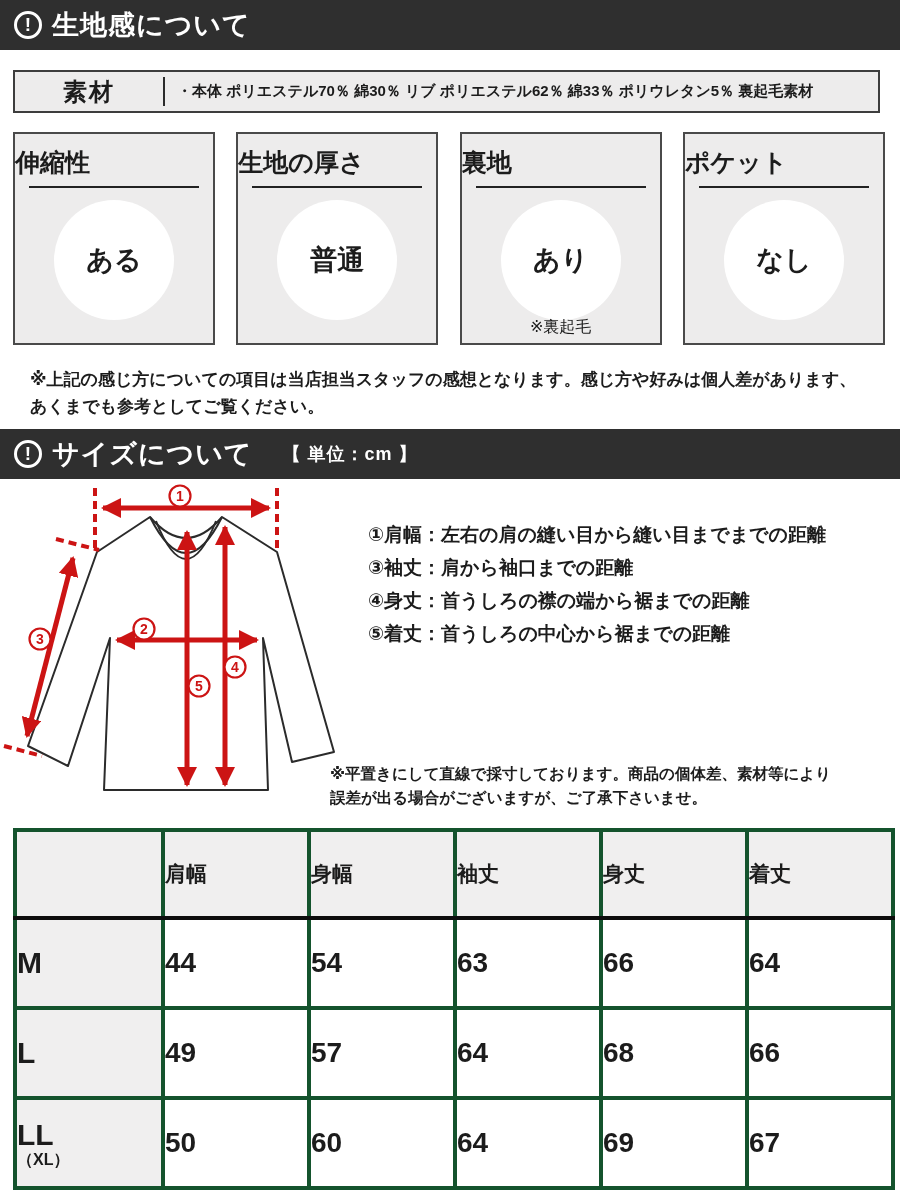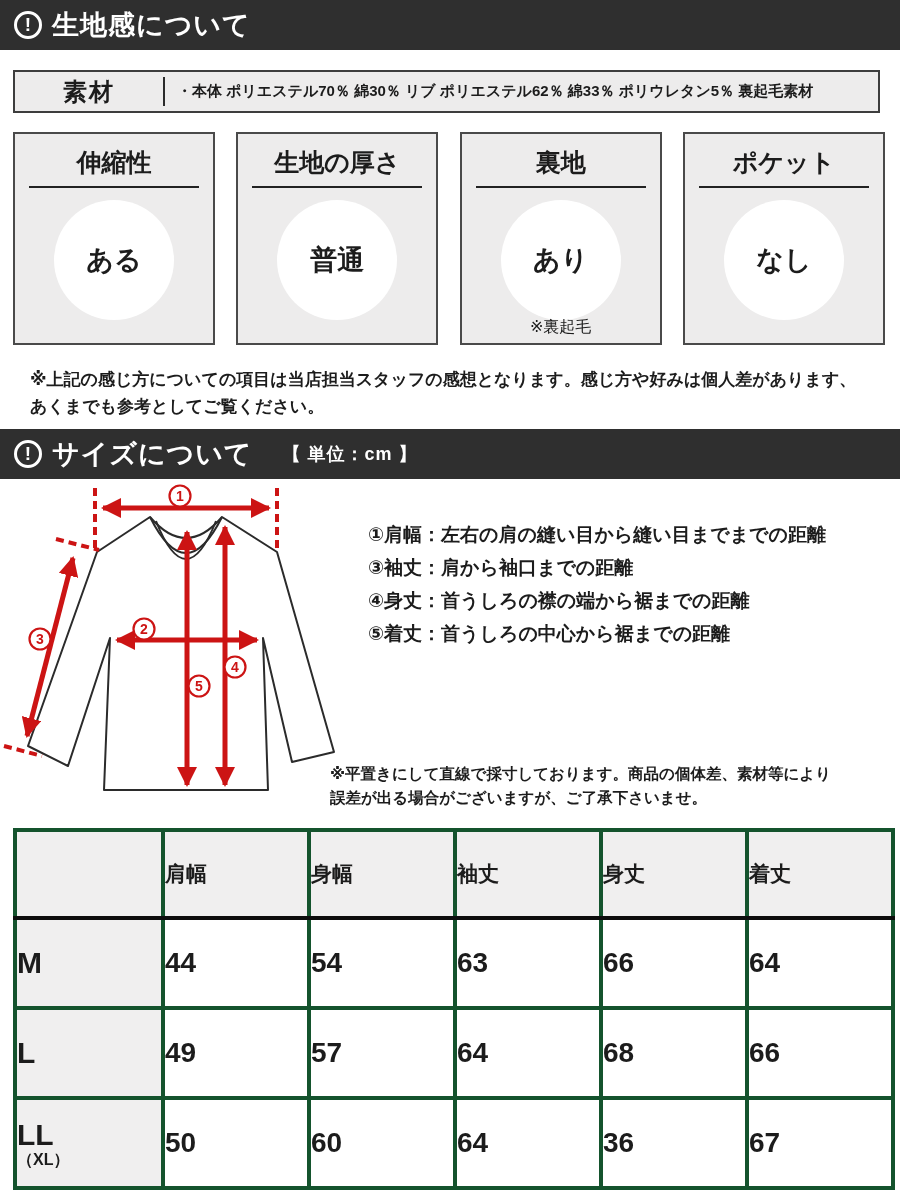--- a/index.html
+++ b/index.html
@@ -25,21 +25,21 @@
                     font-size:24px; font-weight:800; letter-spacing:2px; }
   .material-divider { width:2px; background:#2b2b2b; margin:5px 0; }
   .material-value { flex:1; display:flex; align-items:center; padding-left:12px;
                     font-size:15px; font-weight:700; white-space:nowrap; }
 
   
   .features { position:absolute; top:132px; left:13px; width:872px; height:213px;
               display:flex; justify-content:space-between; }
   .feature-box { position:relative; width:202px; height:213px; background:#edecec;
                  border:2px solid #4a4a4a; }
-  .feature-title { margin-top:12px; text-align:center; font-size:25px; font-weight:800; }
+  .feature-title { margin-top:12px; font-size:25px; font-weight:800; }
   .feature-underline { width:86%; margin:7px auto 0; border-bottom:2px solid #222; }
   .feature-circle { width:120px; height:120px; border-radius:50%; background:#fff;
                     margin:12px auto 0; display:flex; align-items:center; justify-content:center; }
   .feature-value { font-size:27px; font-weight:800; }
   .feature-note { position:absolute; bottom:5px; left:0; width:100%; text-align:center;
                   font-size:16px; font-weight:400; }
 
   
   .pre { white-space:pre-line; }
   .disclaimer1 { position:absolute; top:366px; left:30px; width:852px;
@@ -222,19 +222,19 @@
         <td>66</td>
       </tr>
       <tr>
         <th>
           <span>LL</span>
           <span class="size-sub">（XL）</span>
         </th>
         <td>50</td>
         <td>60</td>
         <td>64</td>
-        <td>36</td>
+        <td>69</td>
         <td>67</td>
       </tr>
     </tbody>
   </table>
 
 </div>
 
 </body></html>

